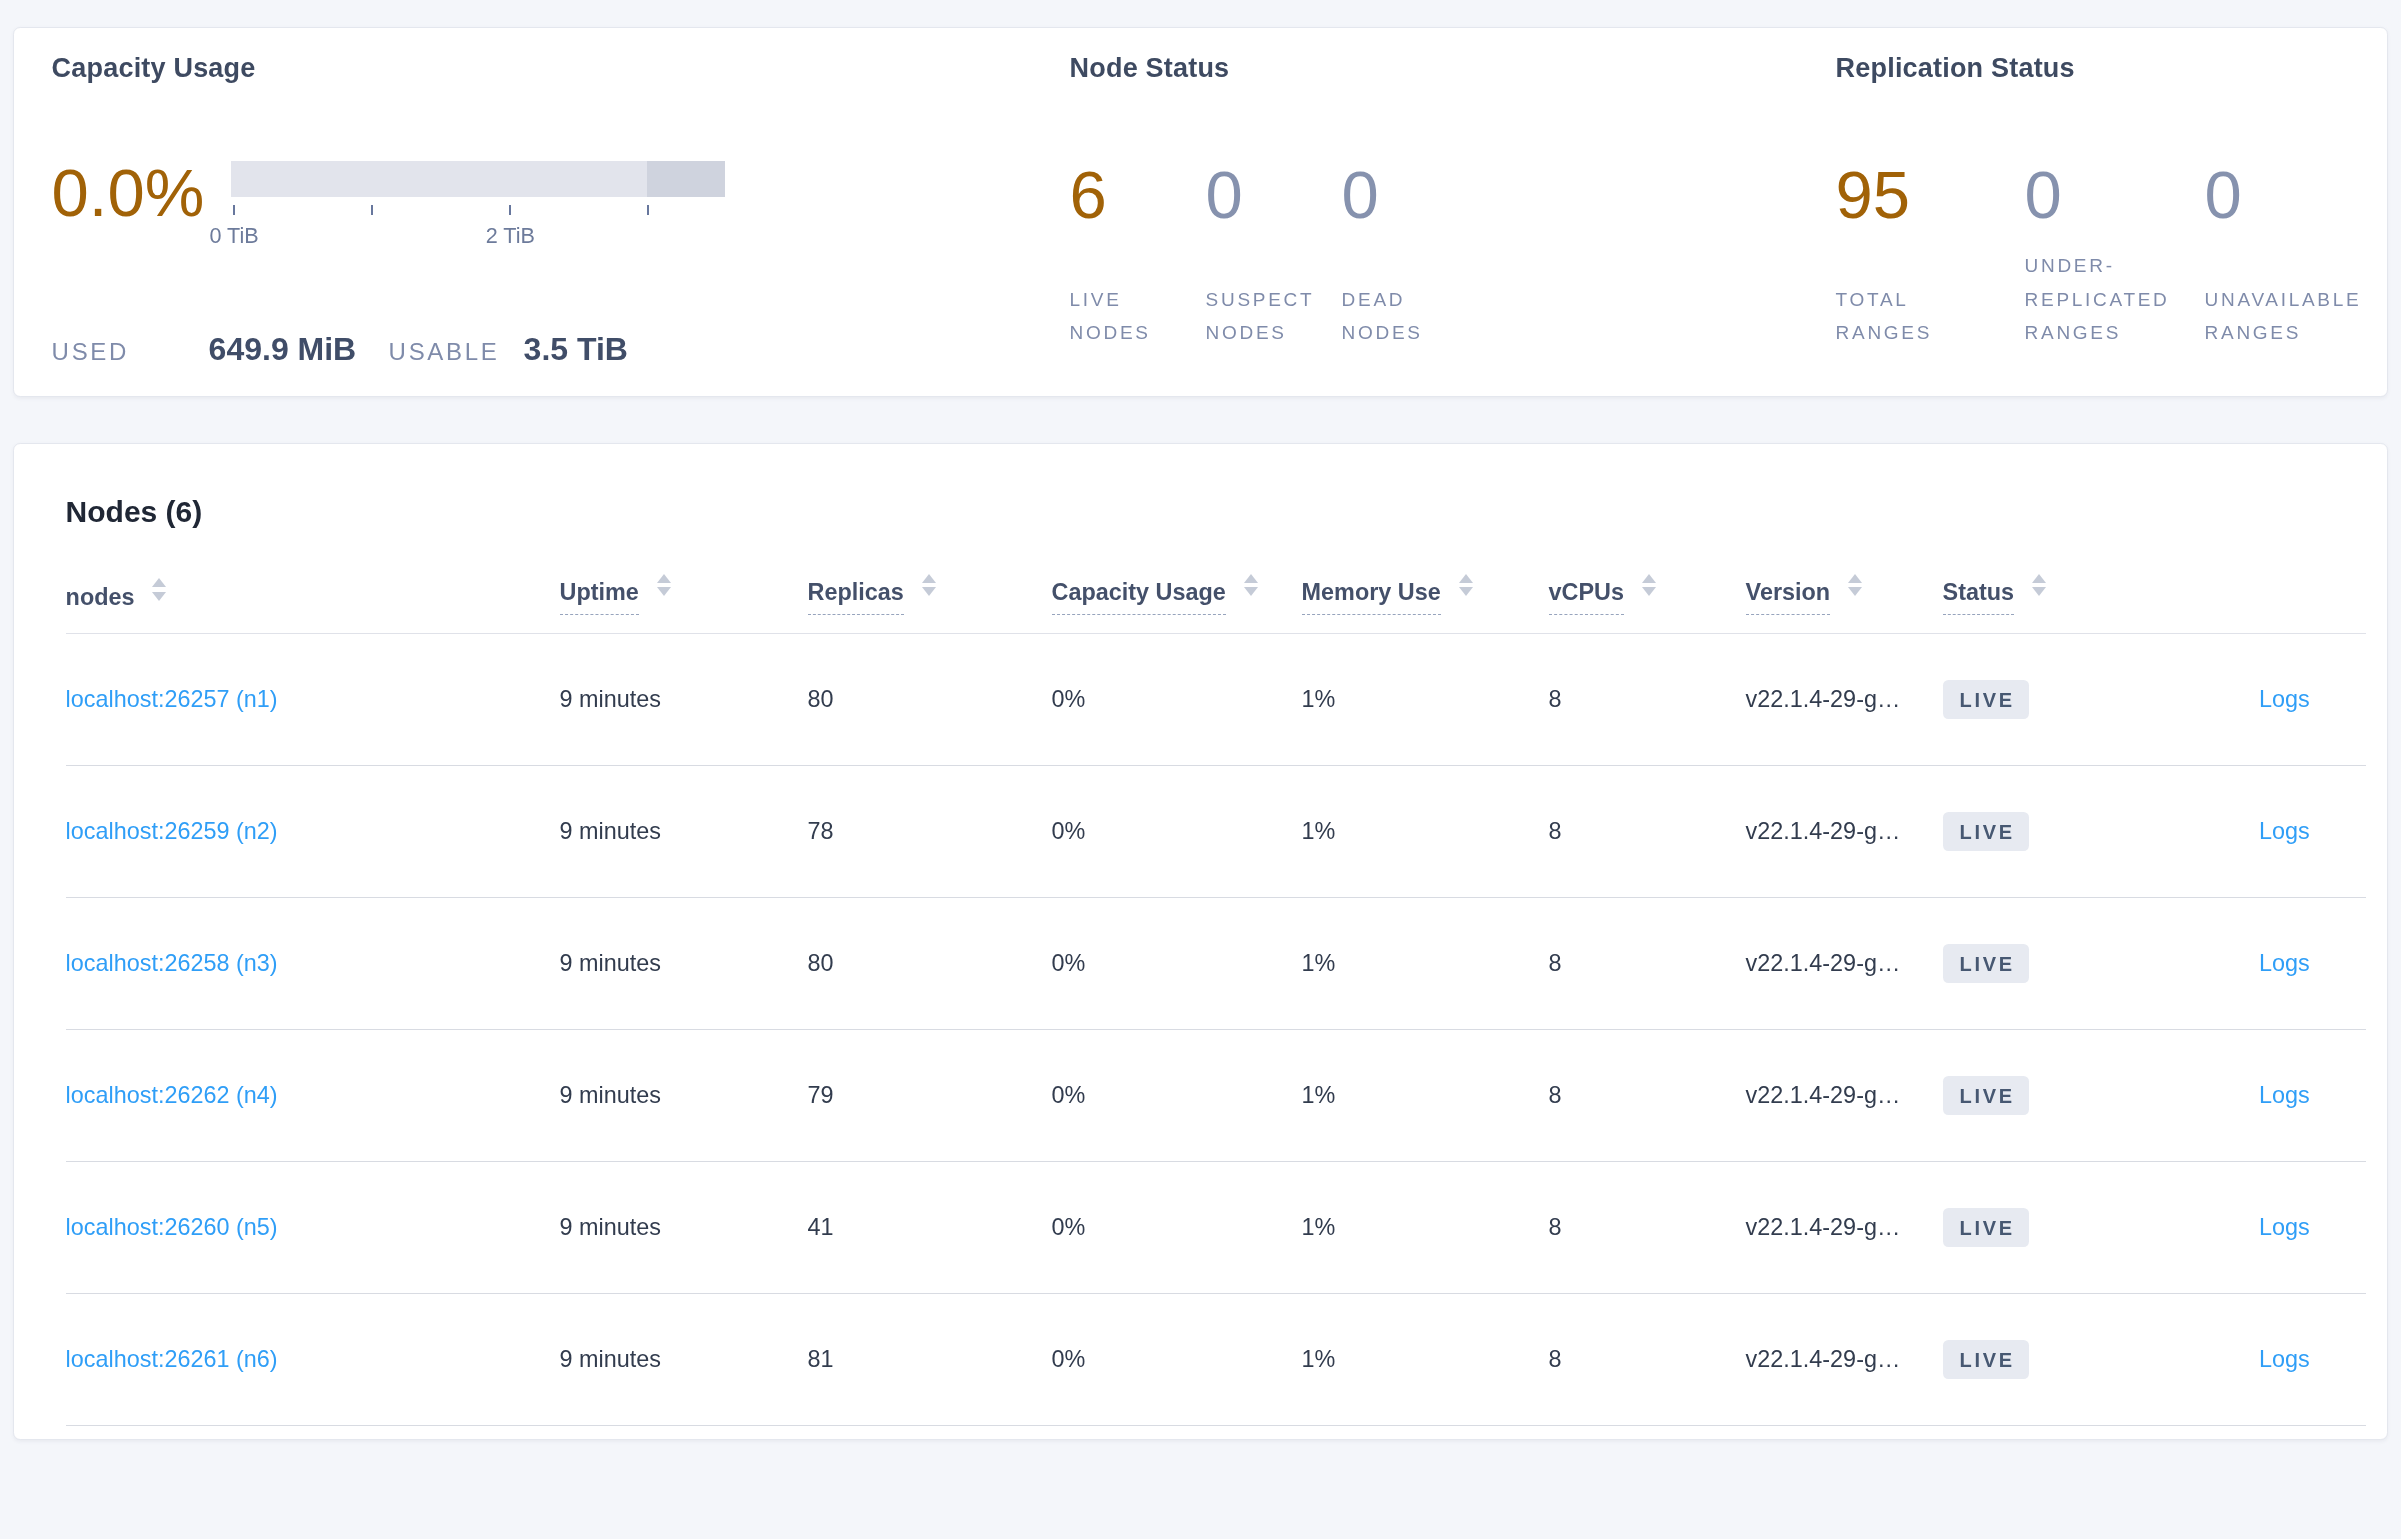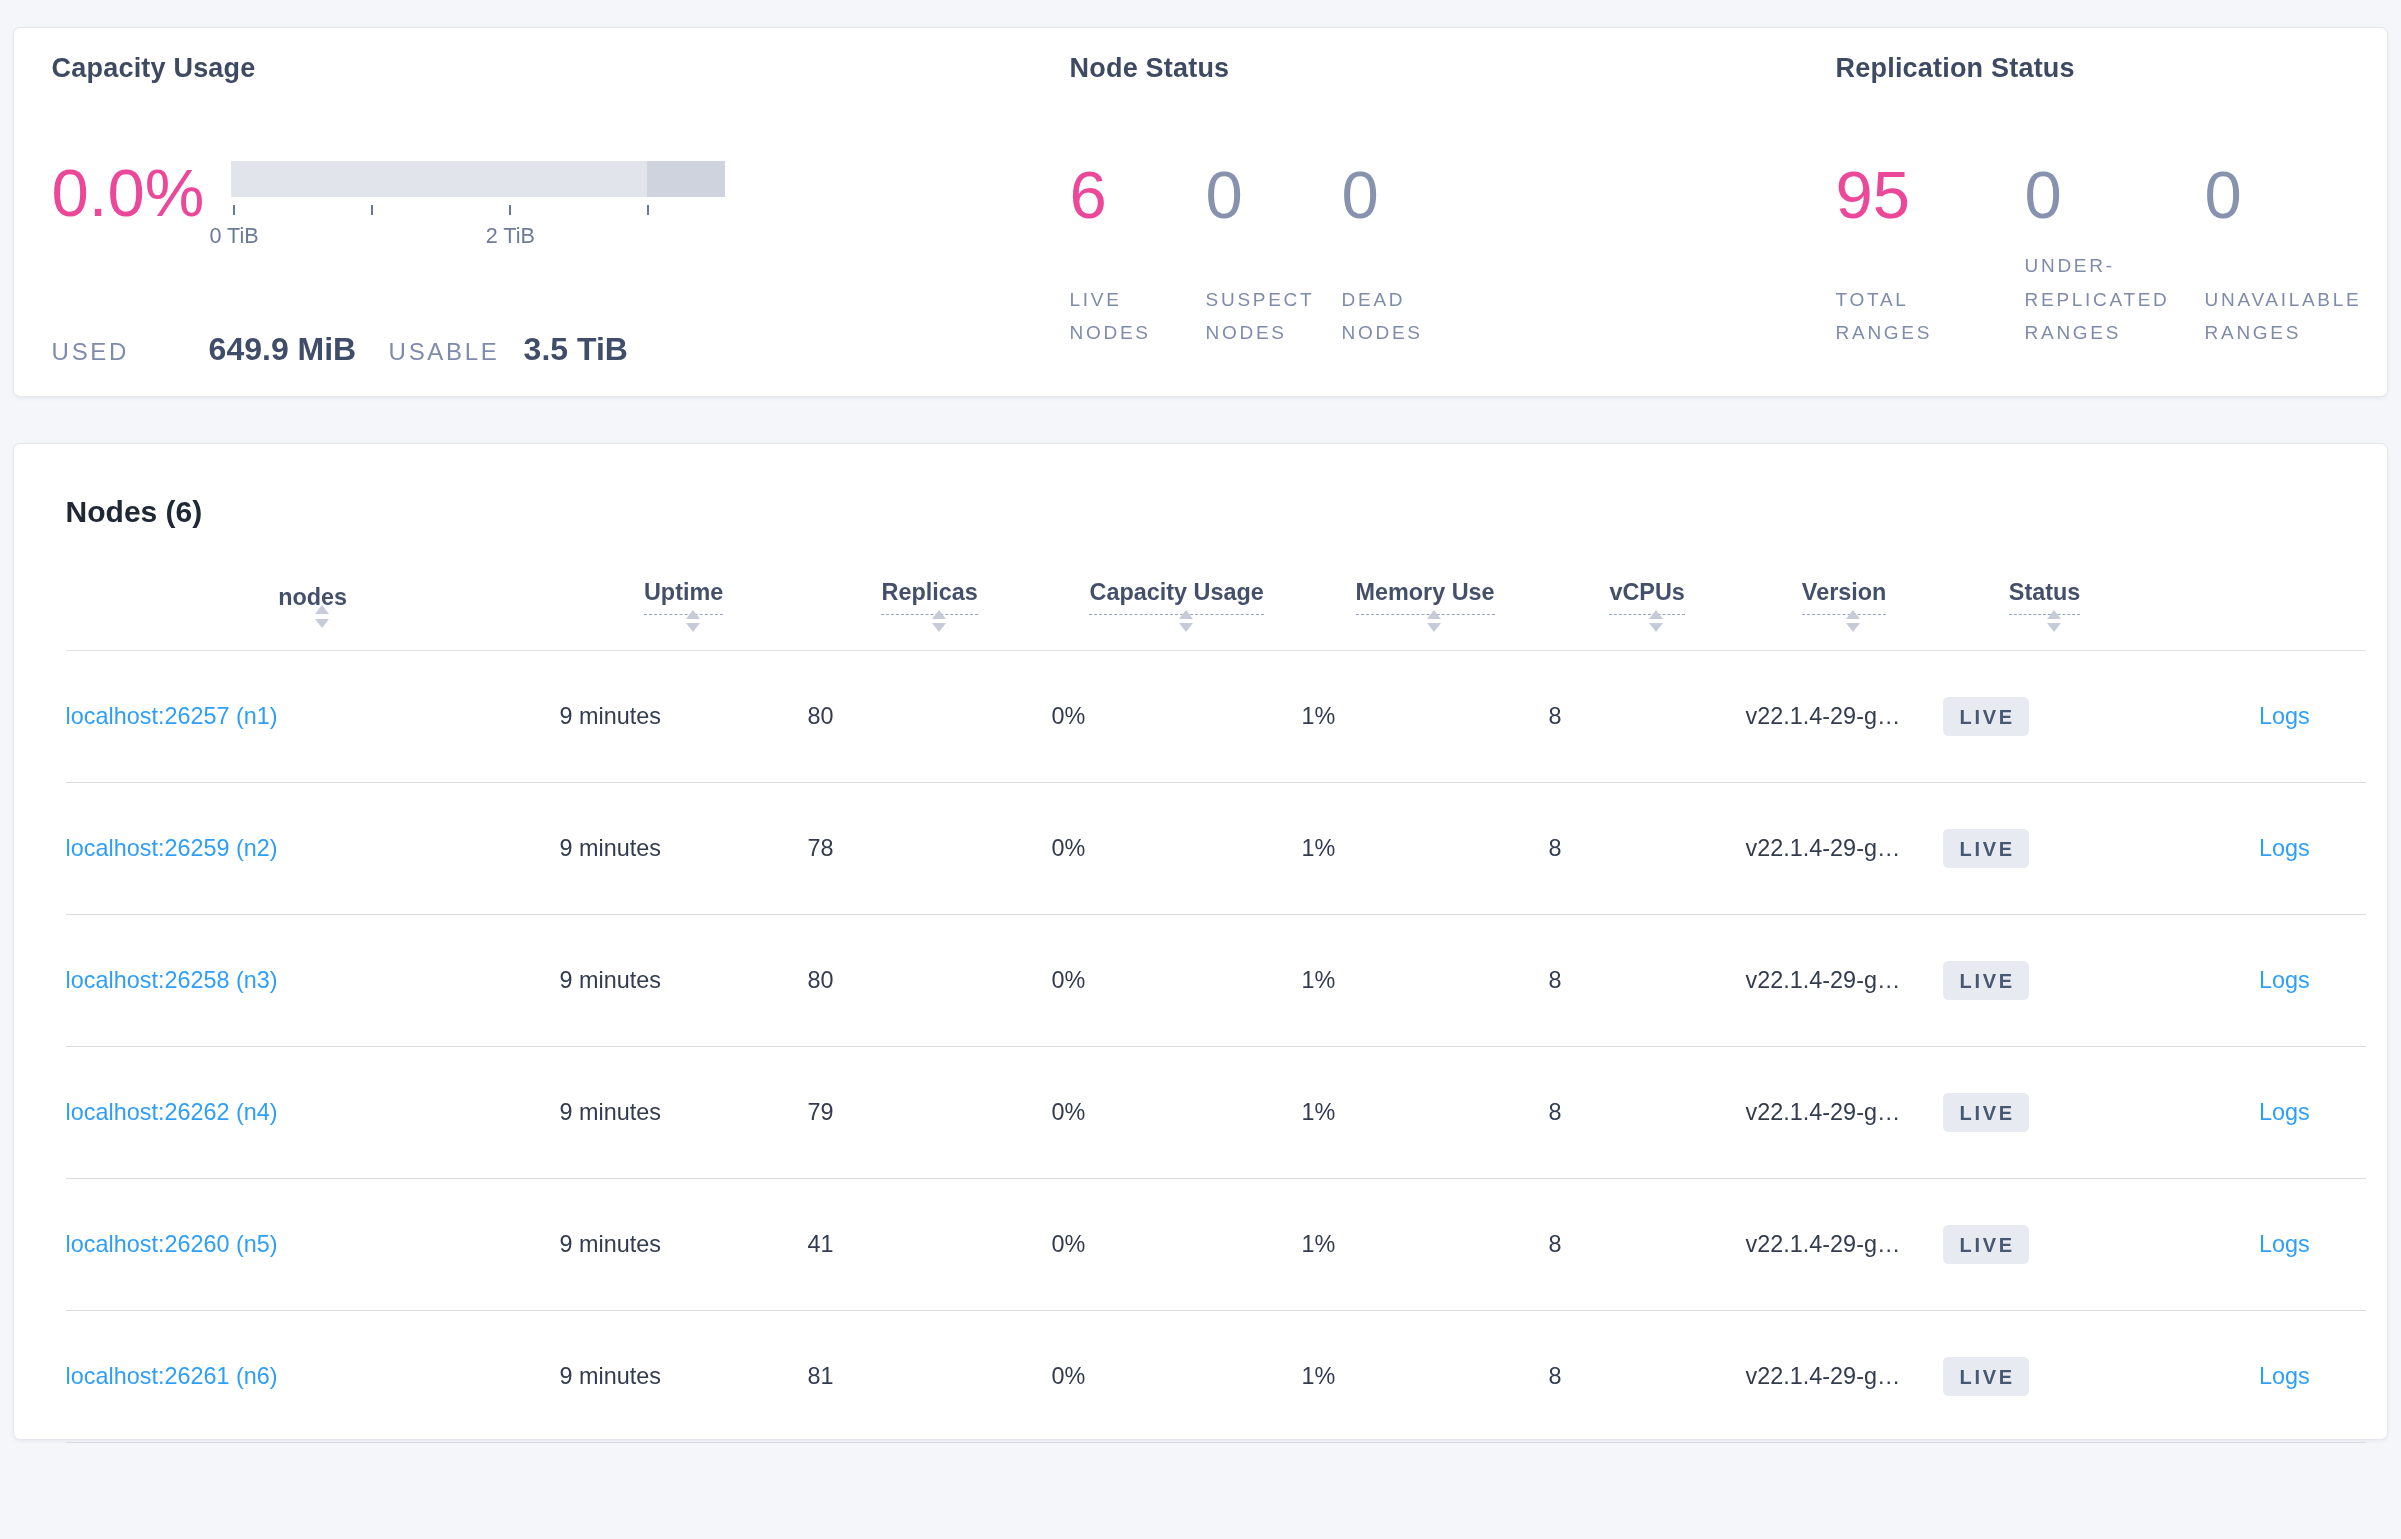--- a/index.html
+++ b/index.html
@@ -23,21 +23,21 @@
   .summary-section { position:absolute; top:0; bottom:0; }
   .sec-capacity   { left:38px;  width:992px; }
   .sec-nodestat   { left:1056px; width:739px; }
   .sec-repstat    { left:1822px; width:541px; }
 
   .section-title {
     position:absolute; top:25px; left:0;
     font-size:27px; font-weight:600; color:#3e4a61; letter-spacing:0.2px;
   }
 
-  .big-num { font-size:67px; line-height:1; font-weight:400; color:#ec4899; }
+  .big-num { font-size:67px; line-height:1; font-weight:400; color:#a16207; }
   .muted-num { color:#8692ae; }
 
   
   .cap-row { position:absolute; top:131px; left:0; display:flex; align-items:flex-start; }
   .cap-chart { margin-left:27px; padding-top:1.8px; }
   .cap-bar { position:relative; width:494px; height:36px; background:#e2e4ec; }
   .cap-bar-seg { position:absolute; top:0; left:416px; width:78px; height:36px; background:#cfd3de; }
   .cap-axis { position:relative; height:36px; margin-top:8px; }
   .cap-tick { position:absolute; top:0; width:1.8px; height:10px; background:#67779d; }
   .cap-tick-label {
@@ -80,21 +80,21 @@
   
   .table-card { height:997px; padding:50px 21.6px 18px 52px; }
   .nodes-heading { font-size:30px; font-weight:600; color:#202735; line-height:36px; margin-bottom:49px; }
 
   .grid-row {
     display:grid;
     grid-template-columns:494px 248px 244px 250px 247px 197px 197px 204px 1fr;
     align-items:center;
   }
   .thead { padding-bottom:18px; border-bottom:1.8px solid #e0e2e9; }
-  .th { display:flex; align-items:center; cursor:pointer;flex-direction:column; }
+  .th { display:flex; cursor:pointer; }
   .th-label {
     font-size:23.4px; font-weight:600; color:#44506a;
     border-bottom:1.8px dashed #97a4bd; padding-bottom:8px;
   }
   .th:first-child .th-label { border-bottom:none; padding-bottom:0; }
   .th:last-child .sort-icon { display:none; }
   .sort-icon { display:flex; flex-direction:column; align-items:center; margin-left:18px; margin-top:-5.4px; }
   .tri-up { width:0; height:0; border-left:7.2px solid transparent; border-right:7.2px solid transparent; border-bottom:9px solid #c5cbd7; }
   .tri-down { width:0; height:0; border-left:7.2px solid transparent; border-right:7.2px solid transparent; border-top:9px solid #c5cbd7; margin-top:4.5px; }
 

